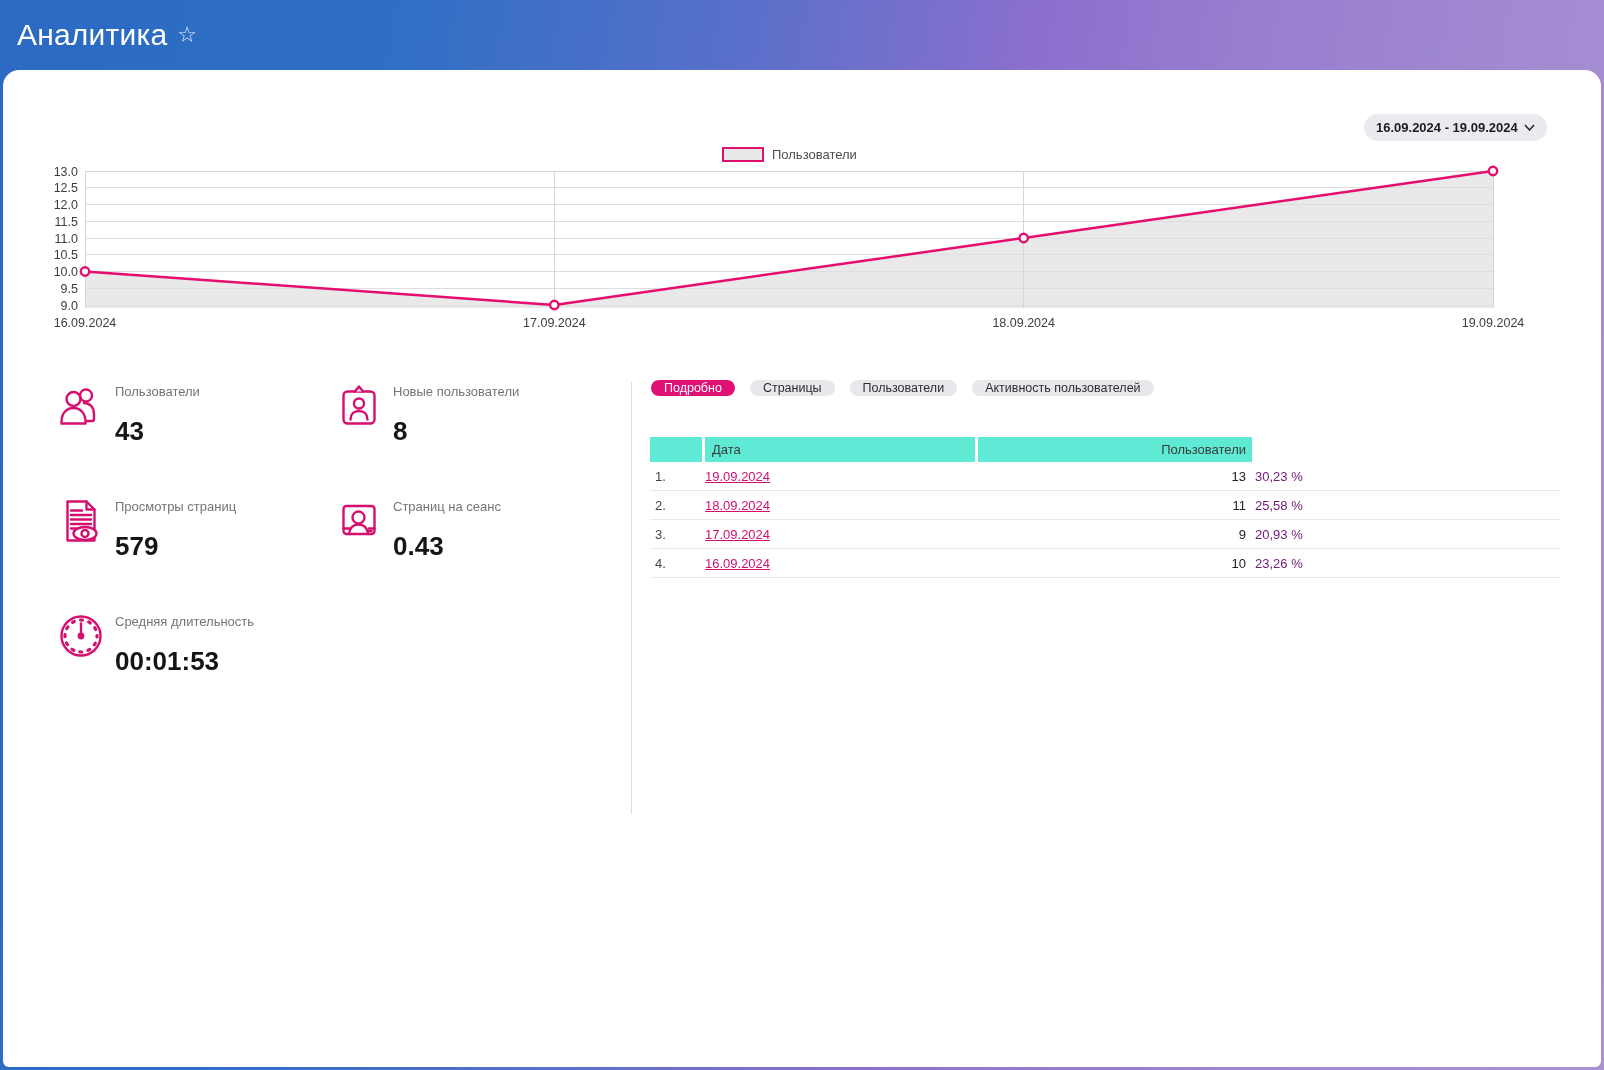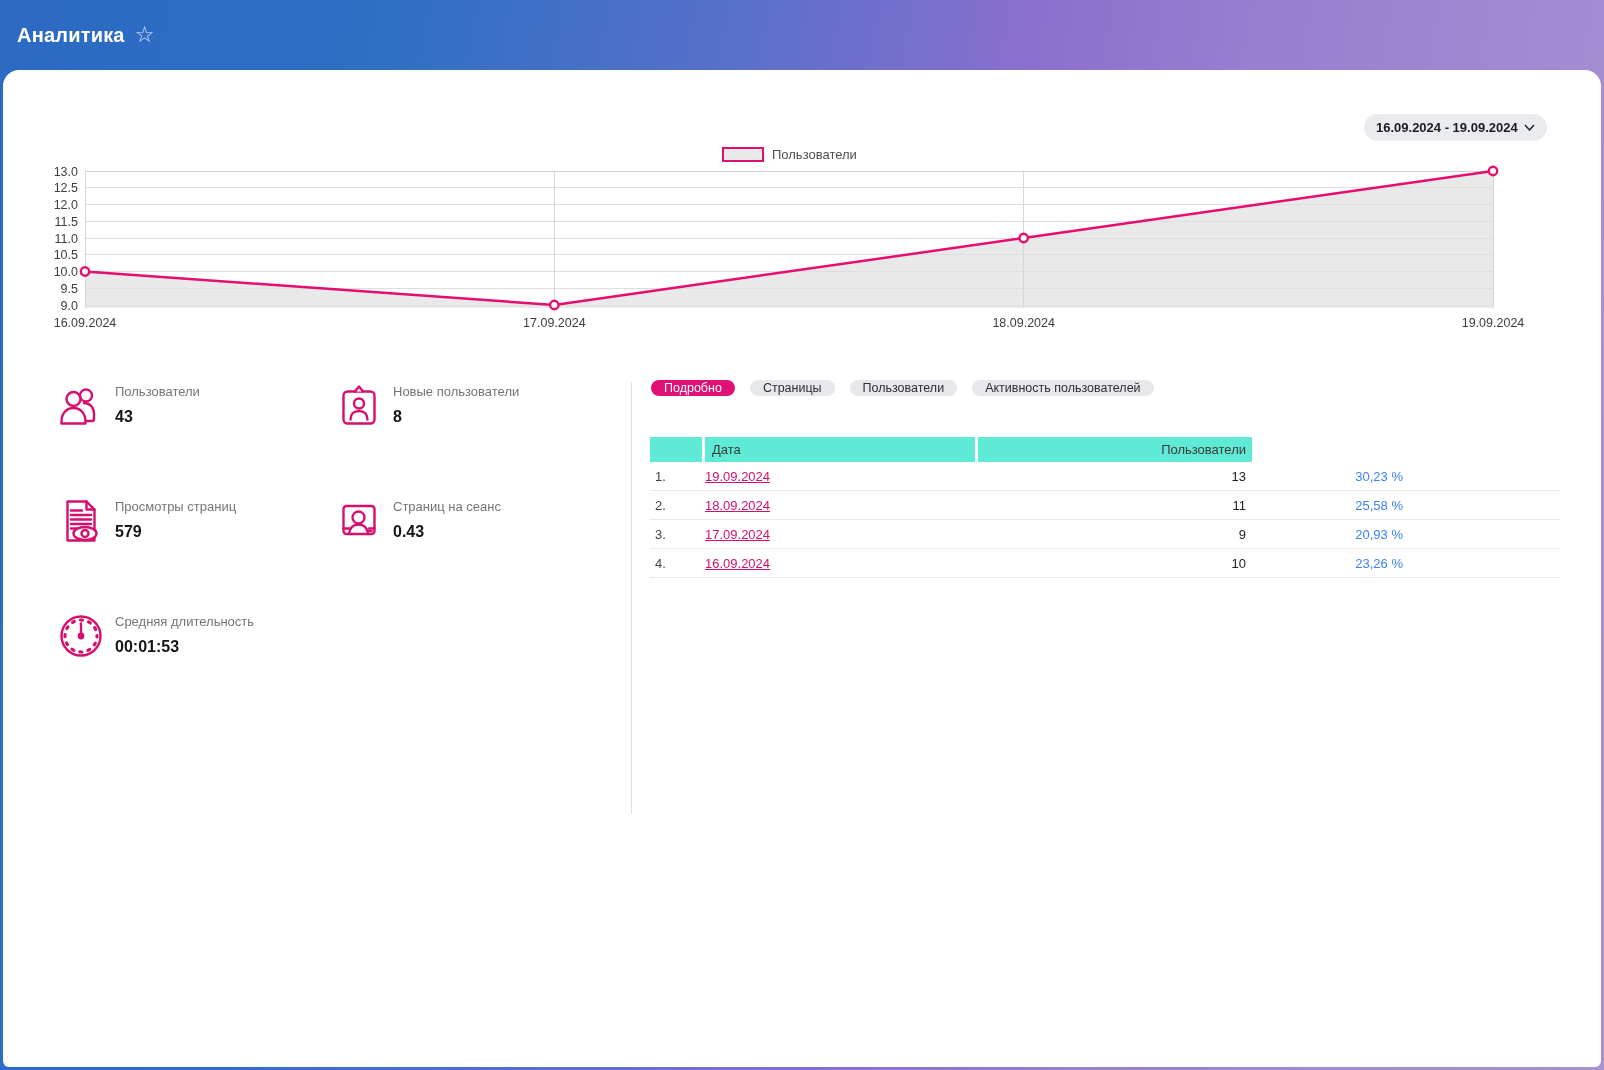--- a/index.html
+++ b/index.html
@@ -2,60 +2,60 @@
 <html><head>
 <meta charset="utf-8">
 <style>
   html,body{margin:0;padding:0;}
   body{
     width:1604px;height:1070px;position:relative;overflow:hidden;
     font-family:"Liberation Sans","DejaVu Sans",sans-serif;
     background:linear-gradient(100deg,#2c6ac3 0%,#2e6fc4 22%,#5a70ca 42%,#8b6fce 58%,#977ecf 70%,#a18ad1 85%,#a992d2 100%);
   }
   .topbar{position:absolute;left:0;top:0;width:1604px;height:70px;display:flex;align-items:center;}
-  .topbar .title{color:#fff;font-size:20px;font-weight:700;margin-left:17px;letter-spacing:.2px;}
+  .topbar .title{color:#fff;font-size:30px;font-weight:400;margin-left:17px;letter-spacing:.2px;}
   .topbar .star{color:rgba(255,255,255,.85);font-size:22px;margin-left:10px;cursor:pointer;}
   .card{position:absolute;left:3px;right:3px;top:70px;bottom:3px;background:#fff;border-radius:16px 16px 6px 6px;}
 
   .date-pill{position:absolute;left:1364px;top:114px;height:27px;background:#e9ebee;border-radius:14px;
     display:flex;align-items:center;padding:0 12px;font-size:13px;font-weight:600;color:#1c1c1c;cursor:pointer;}
   .date-pill svg{margin-left:6px;}
 
   .legend{position:absolute;left:722px;top:147px;display:flex;align-items:center;}
   .legend .swatch{width:42px;height:15px;background:#e9e9e9;border:2px solid #df0f70;box-sizing:border-box;}
   .legend .lab{margin-left:8px;font-size:13px;color:#4f4f4f;}
 
   .chart-wrap{position:absolute;left:0;top:0;width:1604px;height:340px;pointer-events:none;}
 
   .stats{position:absolute;left:57px;top:382px;display:grid;grid-template-columns:278px 278px;grid-auto-rows:115px;}
   .stat{display:flex;align-items:flex-start;}
   .stat .icon{width:48px;height:48px;flex:0 0 48px;margin-right:10px;}
   .stat .icon svg{stroke:#d60f6f;fill:none;stroke-width:2.4;stroke-linecap:round;stroke-linejoin:round;}
   .stat .label{font-size:13px;color:#757575;line-height:15px;padding-top:2px;}
-  .stat .value{font-size:16px;font-weight:700;color:#151515;margin-top:9px;}
+  .stat .value{font-size:26px;font-weight:700;color:#151515;margin-top:17px;}
 
   .divider{position:absolute;left:631px;top:382px;width:1px;height:432px;background:#e0e0e0;}
 
   .tabs{position:absolute;left:651px;top:380px;display:flex;gap:15px;}
   .tab{height:16px;border-radius:13px;background:#e7e8eb;color:#2e2e30;font-size:12.5px;
     display:flex;align-items:center;padding:0 13px;cursor:pointer;white-space:nowrap;border:none;}
   .tab.active{background:#e01075;color:#fff;}
 
   .tbl{position:absolute;left:650px;top:437px;width:910px;font-size:13px;}
   .thead{display:grid;grid-template-columns:52px 270px 274px 1fr;column-gap:3px;height:25px;}
   .thead>div{background:#5eead4;display:flex;align-items:center;color:#3a3a3a;}
   .th-date{padding-left:7px;}
   .th-users{justify-content:flex-end;padding-right:6px;}
   .th-pct{padding-left:7px;}
   .trow{display:grid;grid-template-columns:52px 270px 274px 1fr;column-gap:3px;height:28px;
     align-items:center;border-bottom:1px solid #e9e9e9;}
   .c-idx{color:#444;padding-left:5px;}
   .c-date a{color:#d1106e;text-decoration:underline;}
   .c-users{text-align:right;padding-right:6px;color:#222;}
-  .c-pct{text-align:right;padding-right:157px;color:#3b82f6;}
+  .c-pct{text-align:left;padding-right:157px;color:#701a75;}
 </style>
 </head>
 <body>
 
 <div class="topbar">
   <div class="title">Аналитика</div>
   <div class="star">☆</div>
 </div>
 
 <div class="card"></div>

